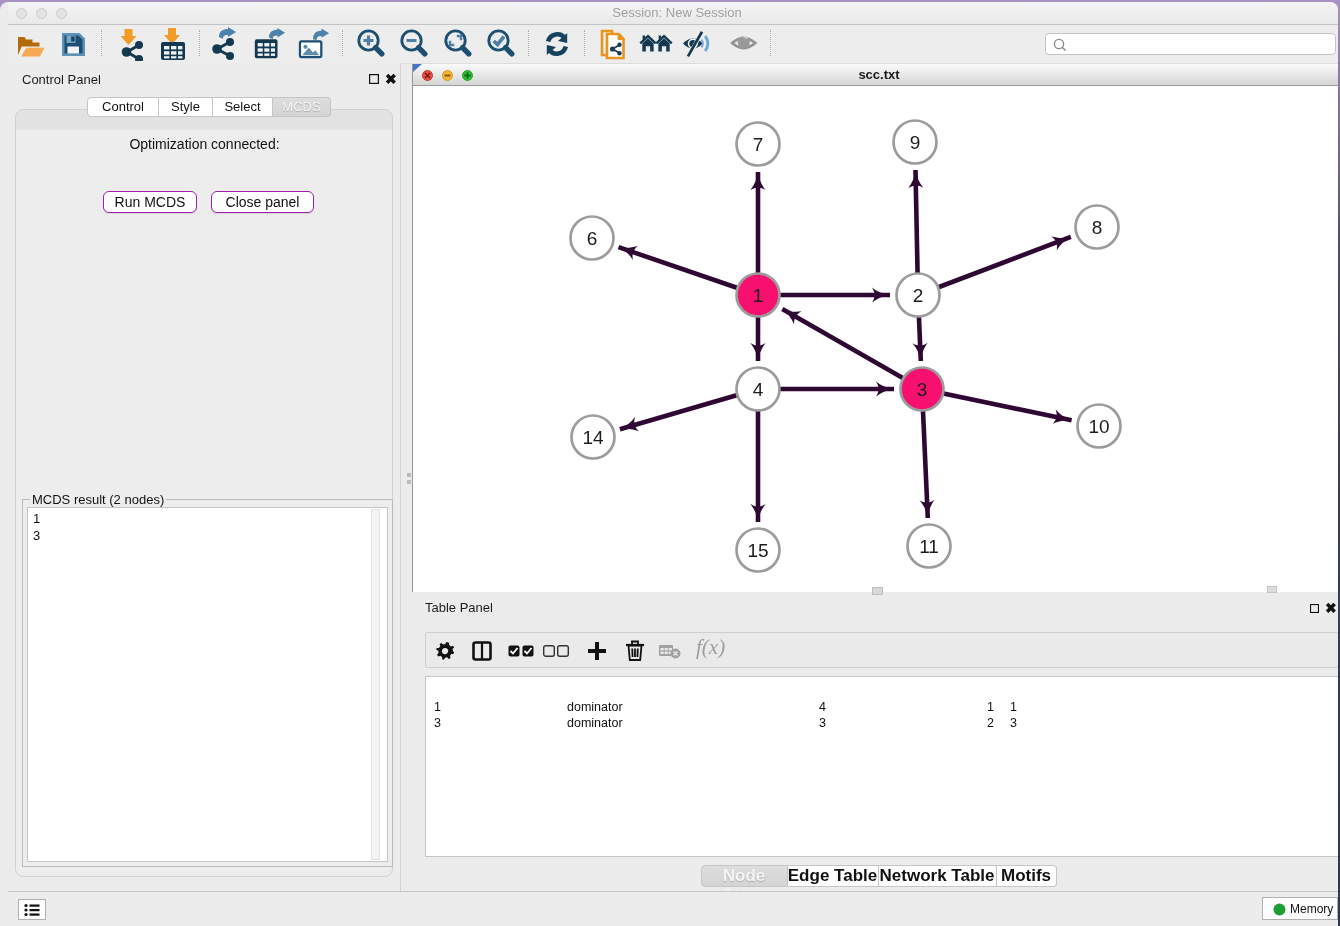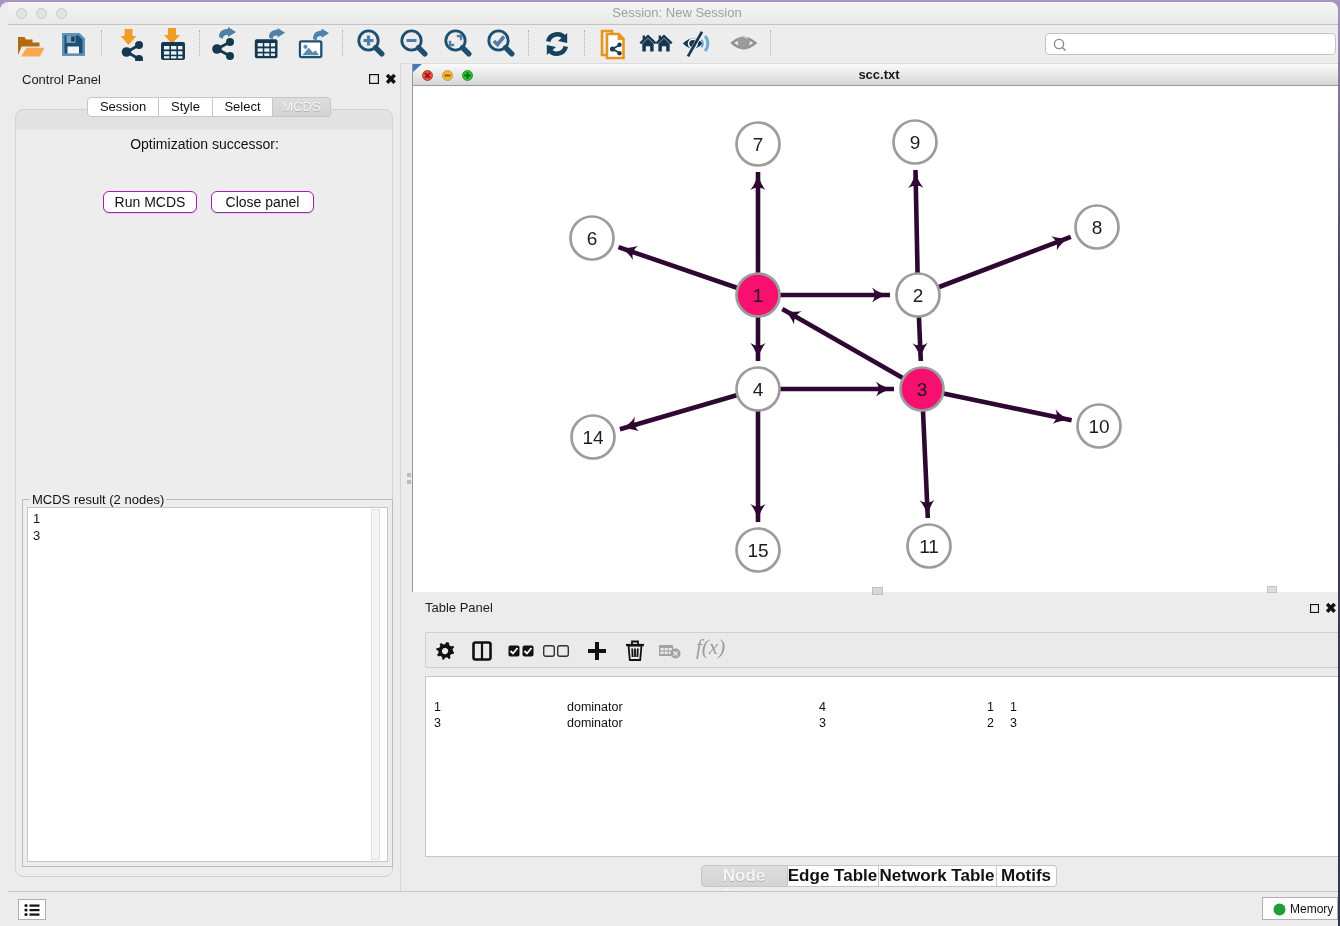--- a/index.html
+++ b/index.html
@@ -299,26 +299,26 @@
         </div>
 
   <div class="abs" id="cpanel"></div>
   <div id="cptitle" class="abs" style="left:14px;top:72px;font-size:13px;color:#1d1d1d;">Control Panel</div>
   <div class="winbtn" style="left:361px;top:72px;"><svg width="10" height="10" viewBox="0 0 10 10">
             <rect x="0.5" y="0.5" width="9" height="9" fill="none" stroke="#111" stroke-width="1.4"></rect>
           </svg></div>
   <div class="winbtn" style="left:377px;top:71px;font-weight:bold;font-size:14px;">✖</div>
   <div class="abs" id="tabpane"></div>
   <div class="tabrow" style="left:79px;top:97px;">
-    <div class="tab first" style="width:72px;">Session</div>
+    <div class="tab first" style="width:72px;">Control</div>
     <div class="tab" style="width:54px;">Style</div>
     <div class="tab" style="width:60px;">Select</div>
     <div class="tab last sel" style="width:58px;">MCDS</div>
   </div>
-  <div class="abs" id="optlabel">Optimization successor:</div>
+  <div class="abs" id="optlabel">Optimization connected:</div>
   <div class="btn" style="left:95px;top:191px;width:94px;">Run MCDS</div>
   <div class="btn" style="left:203px;top:191px;width:103px;">Close panel</div>
   <div class="abs" id="fieldset">
     <div id="fslegend">MCDS result (2 nodes)</div>
     <div id="fstext">
             <div class="ln" style="margin-top:3px;">1</div>
             <div class="ln">3</div>
             <div id="fsscroll"></div>
           </div>
   </div>

